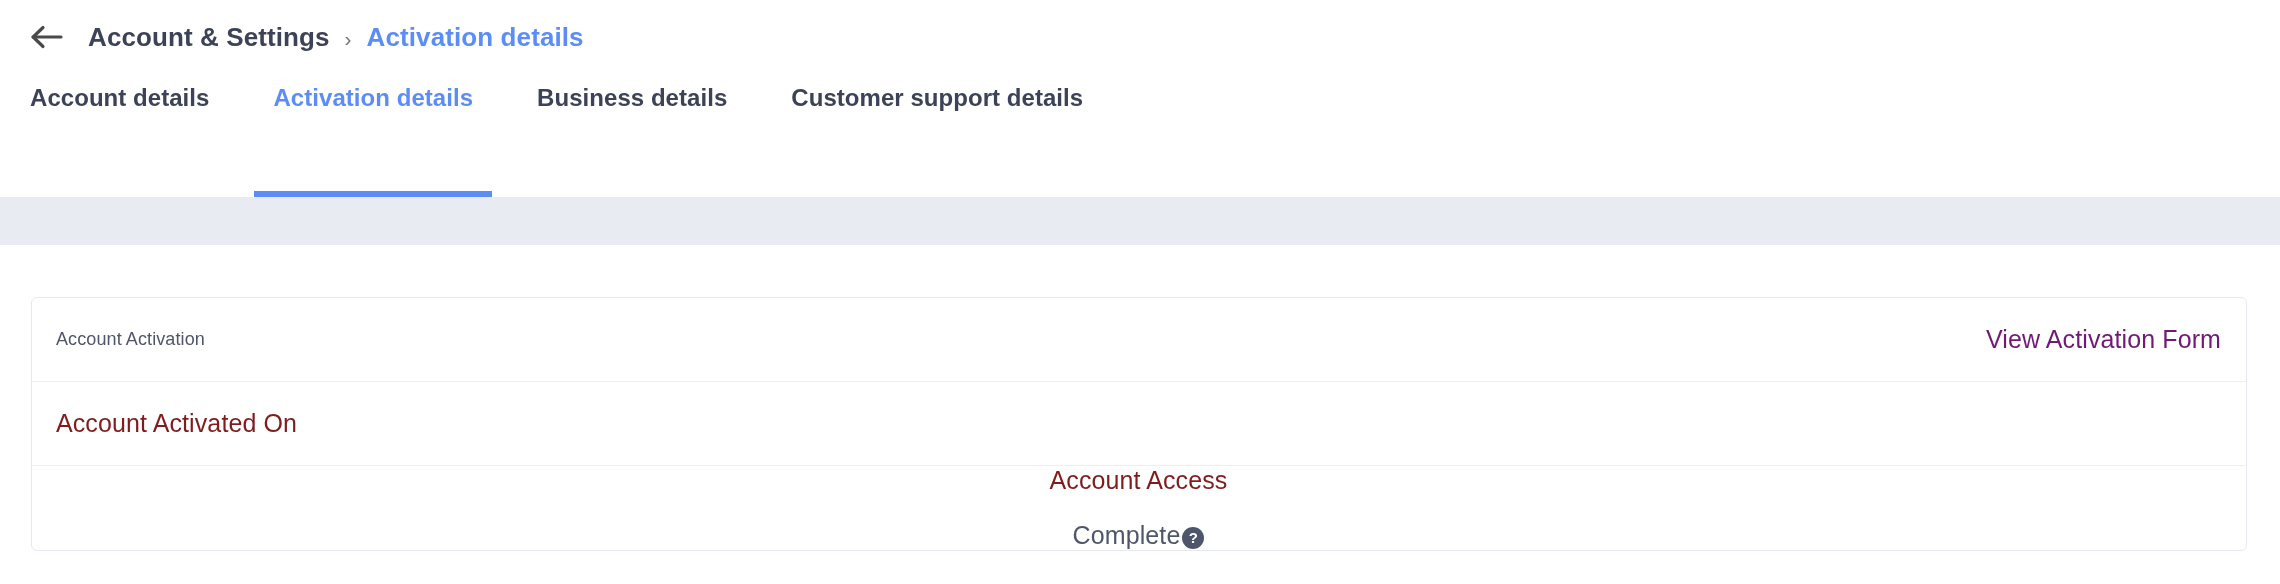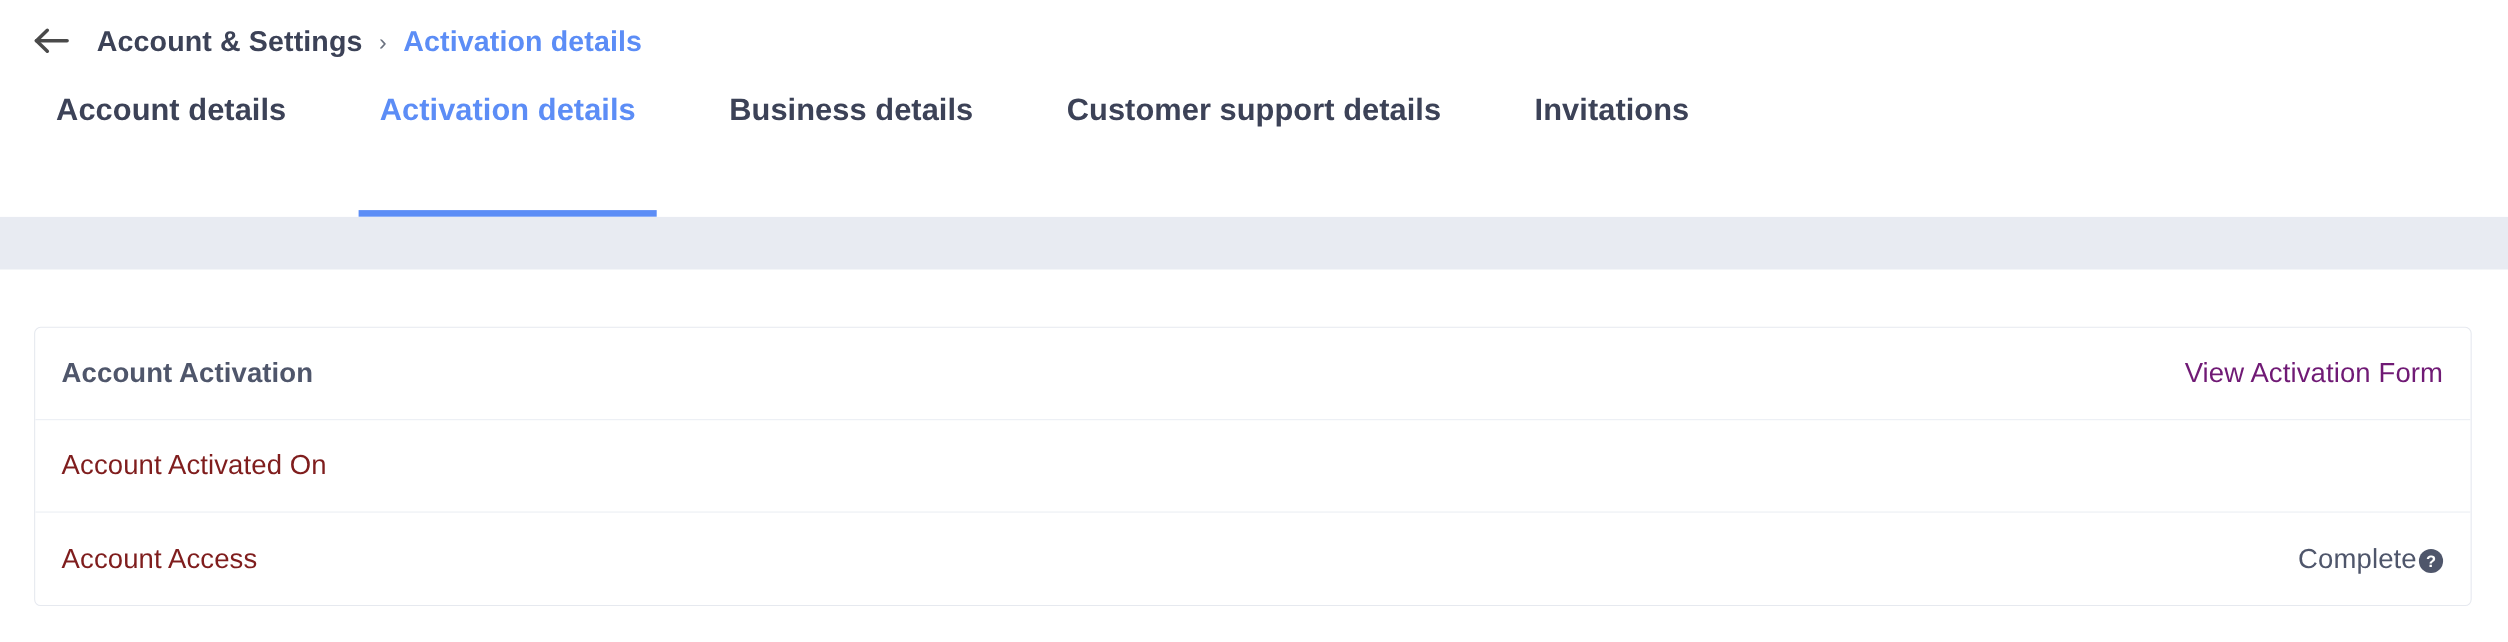--- a/index.html
+++ b/index.html
@@ -70,30 +70,29 @@
     position: relative;
     display: flex;
     align-items: flex-start;
     height: 123px;
     padding-left: 30px;
     background: #ffffff;
   }
 
   .tab {
     position: relative;
-    font-size: 28px;
+    font-size: 24px;
     font-weight: bold;
     color: #3c4257;
     letter-spacing: .05px;
     white-space: nowrap;
     cursor: pointer;
     padding: 10px 0 0 0;
     margin-right: 64px;
     height: 100%;
-    margin-left: 21px;
   }
   .tab:last-child { margin-right: 0; }
 
   .tab.active { color: #5c8df6; }
 
   .tab.active::after {
     content: "";
     position: absolute;
     left: -19px;
     right: -19px;
@@ -122,25 +121,25 @@
   }
 
   .row {
     display: flex;
     align-items: center;
     justify-content: space-between;
     height: 84px;
     padding: 0 25px 0 24px;
     border-bottom: 1px solid #eceff4;
   }
-  .row:last-child { border-bottom: none; }
+  .row:last-child { border-bottom: none; flex-direction: column; }
 
   .row-title {
-    font-size: 25px;
-    font-weight: bold;
+    font-size: 18px;
+    font-weight: normal;
     color: #4f566b;
     letter-spacing: .1px;
   }
 
   .row-label {
     font-size: 25px;
     color: #7f1d1d;
     font-weight: normal;
     letter-spacing: .1px;
   }
@@ -208,23 +207,20 @@
     </div>
     <div class="tab active">
       <span>Activation details</span>
     </div>
     <div class="tab">
       <span>Business details</span>
     </div>
     <div class="tab">
       <span>Customer support details</span>
     </div>
-    <div class="tab">
-      <span>Invitations</span>
-    </div>
   </div>
 
   <div class="band"></div>
 
   <div class="card-area">
     <div class="card">
 
       <div class="row">
         <span class="row-title">Account Activation</span>
         <span class="row-link">View Activation Form</span>

